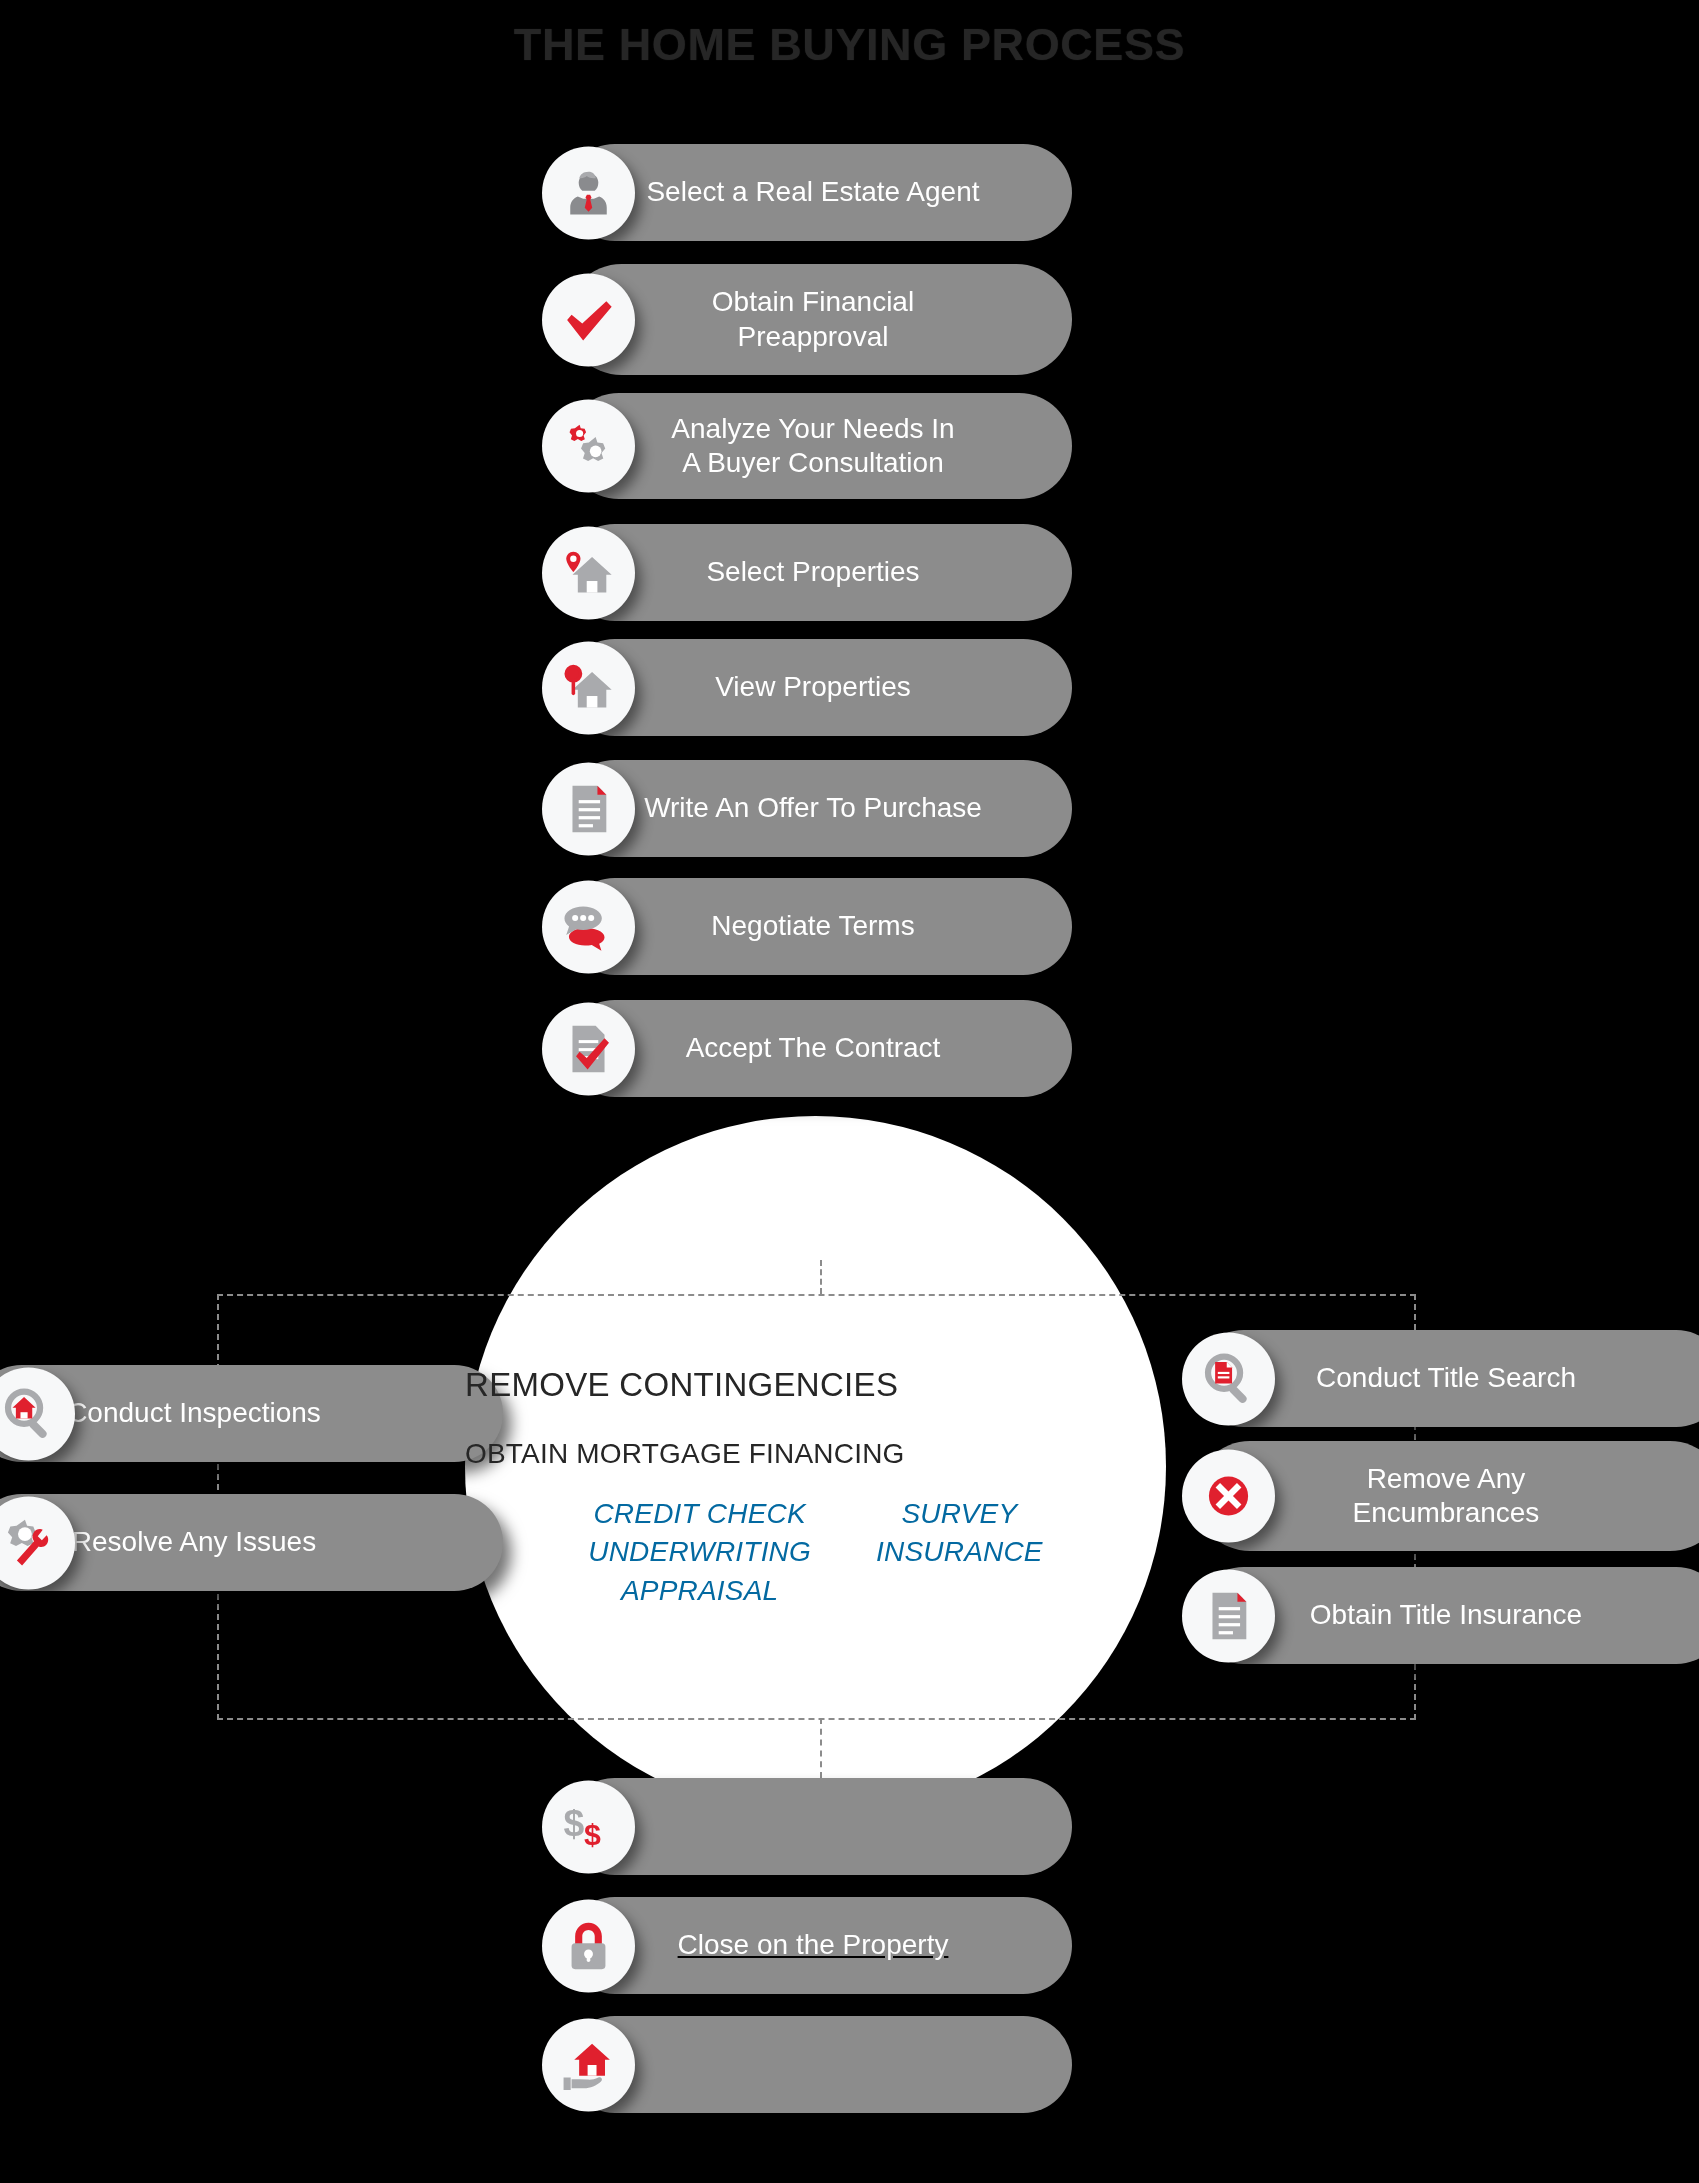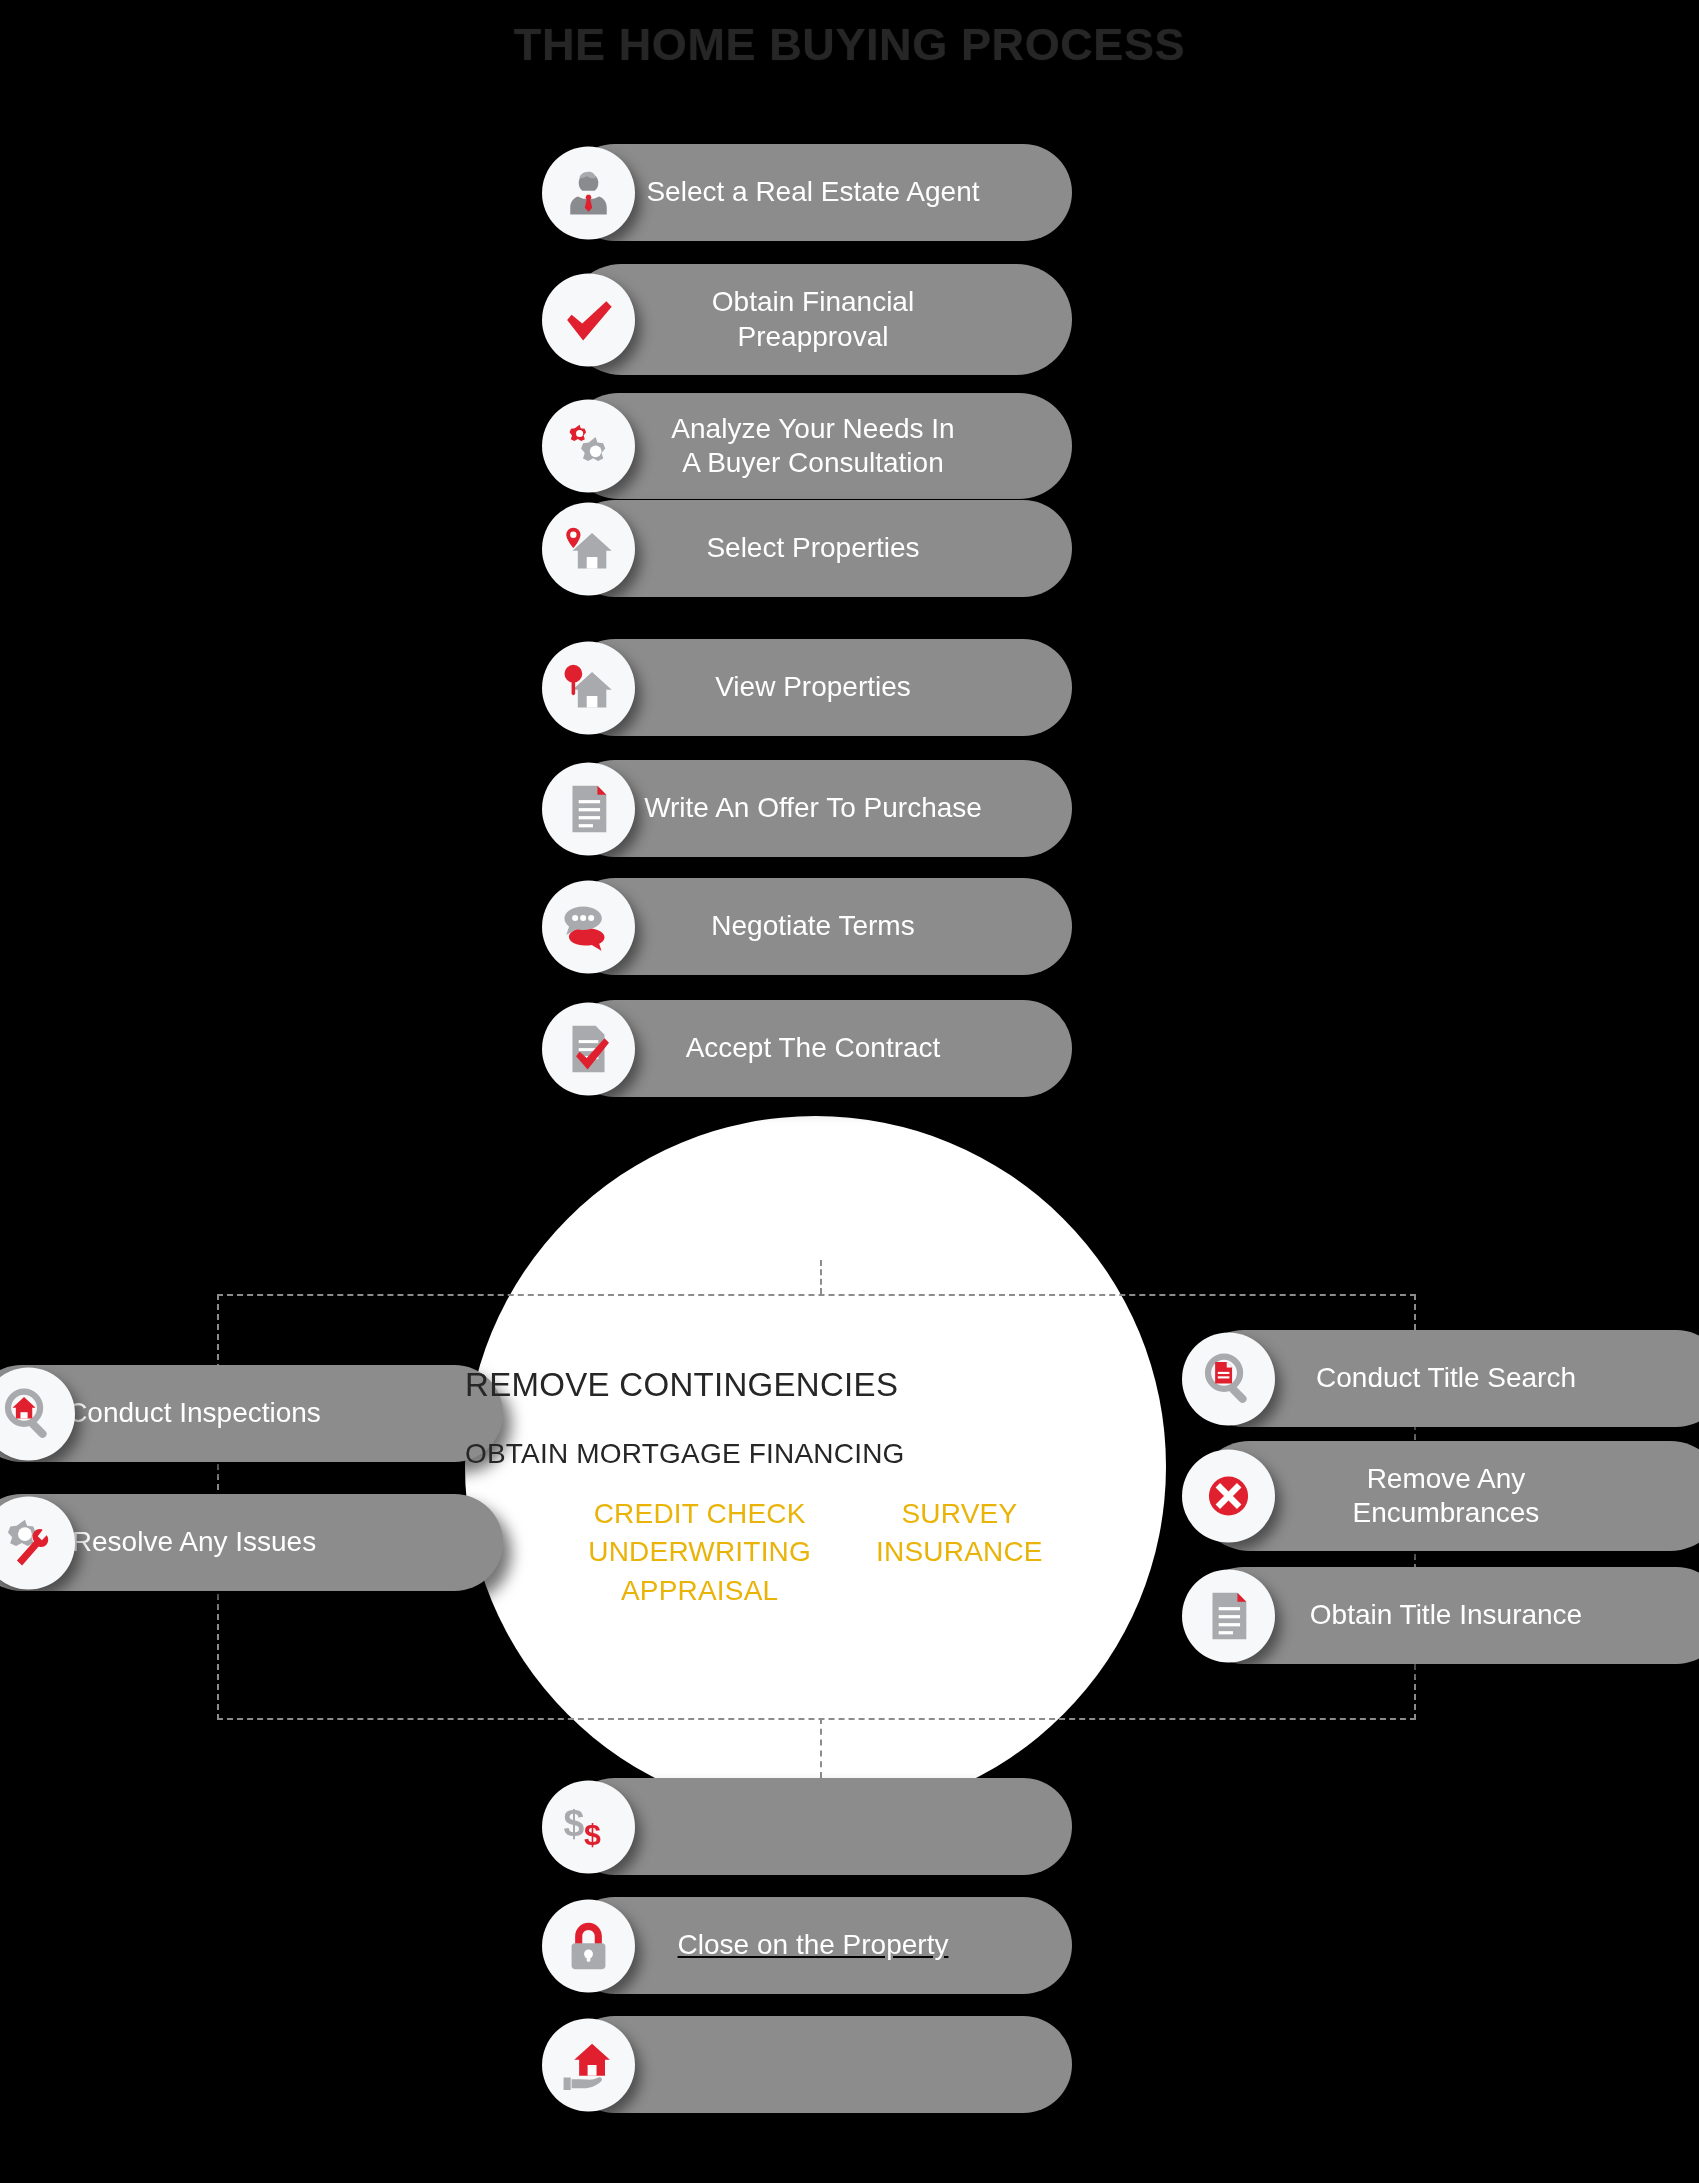--- a/index.html
+++ b/index.html
@@ -73,24 +73,25 @@
     gap: 65px;
   }
   .cc-col {
     display: flex;
     flex-direction: column;
     align-items: center;
     gap: 5.3px;
   }
   .cc-col span {
     font-size: 28px;
-    color: #eab308;
+    color: #0369a1;
     letter-spacing: 0.2px;
     white-space: nowrap;
     line-height: 1.18;
+    font-style: italic;
   }
 
   
   .dash {
     position: absolute;
     z-index: 3;
   }
   .dash-h {
     height: 0;
     border-top: 2.9px dashed #8c8c8c;
@@ -211,21 +212,21 @@
         <path class="rd" d="M22 8l1.3 4.2 4.4.5 1.6 4-2.8 3.4 1.4 4.2-4 2-3.9-2.2-3.9 2.2-4-2 1.4-4.2-2.8-3.4 1.6-4 4.4-.5z"></path>
         <circle class="wh" cx="22" cy="18" r="4"></circle>
         <path class="gi" d="M40 22l2 6.2 6.4.8 2.4 5.9-4.2 5 2 6.1-5.8 2.9-5.6-3.2-5.6 3.2-5.8-2.9 2-6.1-4.2-5 2.4-5.9 6.4-.8z"></path>
         <circle class="wh" cx="40" cy="38" r="6.5"></circle>
       </svg>
     </span>
     <span class="pill-label">Analyze Your Needs In
 A Buyer Consultation</span>
   </div>
 
-  <div class="pill main" style="top:500px; height:97px;">
+  <div class="pill main" style="top:524px; height:97px;">
     <span class="badge">
       <svg viewBox="0 0 64 64">
         <path class="gi" d="M36 14L58 34h-6v20H20V34h-6z"></path>
         <rect class="wh" x="30" y="41" width="12" height="13"></rect>
         <path class="rd" d="M15 8c-4.4 0-8 3.6-8 8 0 6 8 15 8 15s8-9 8-15c0-4.4-3.6-8-8-8z"></path>
         <circle class="wh" cx="15" cy="16" r="3.6"></circle>
       </svg>
     </span>
     <span class="pill-label">Select Properties</span>
   </div>

